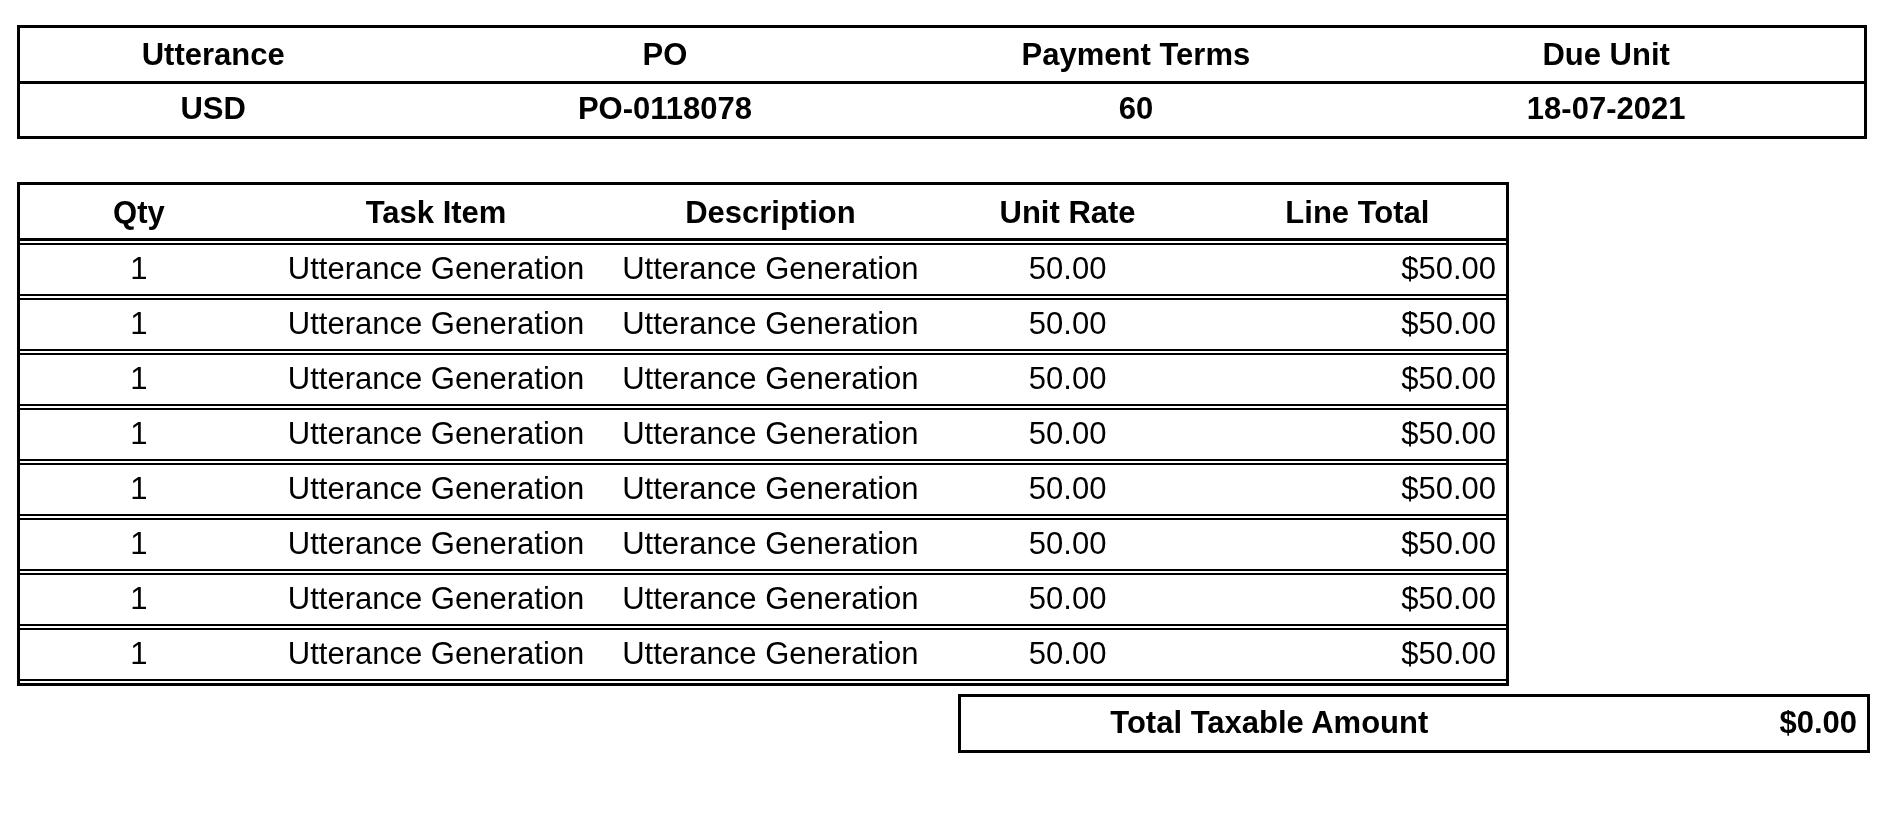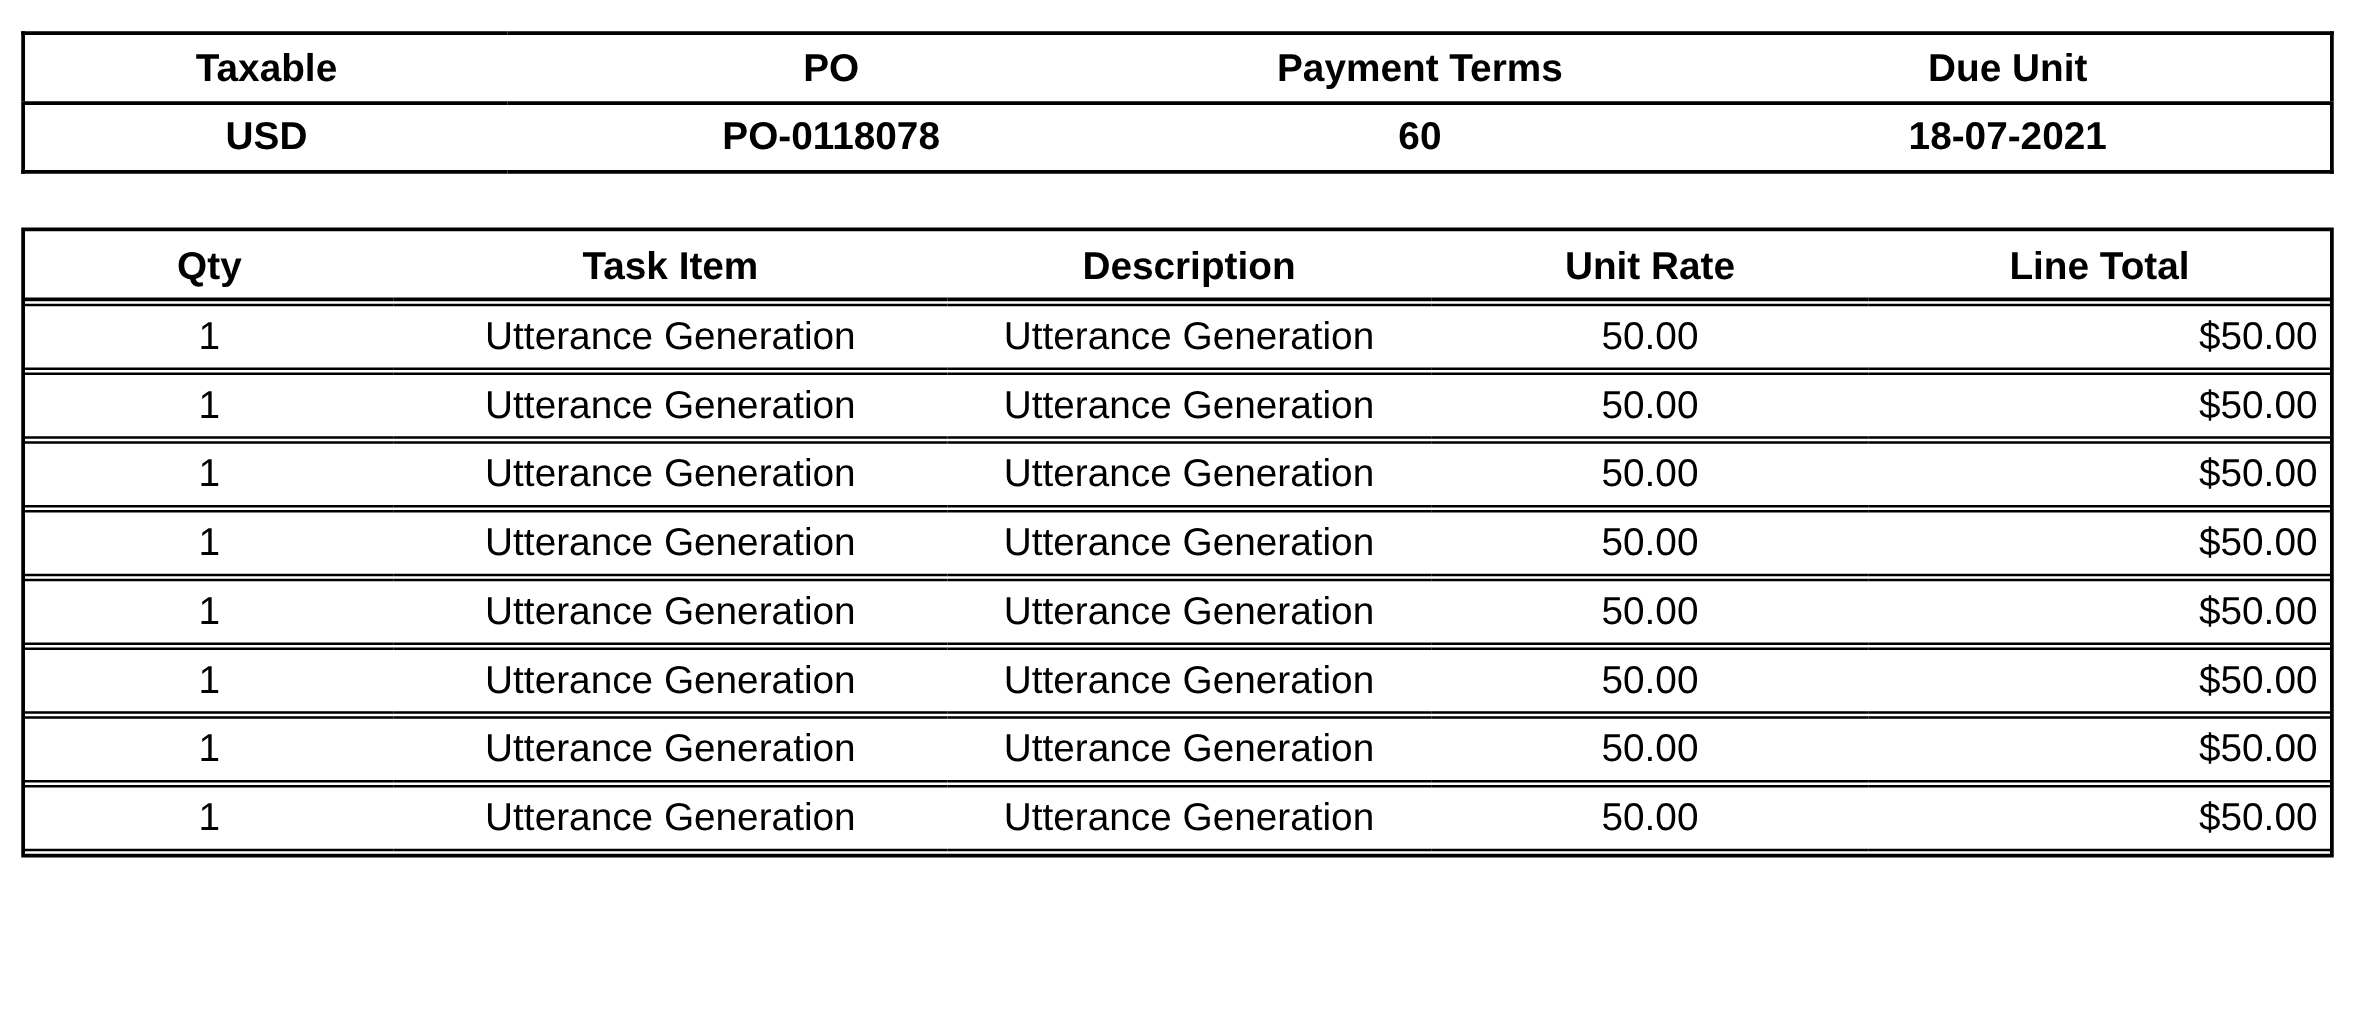--- a/index.html
+++ b/index.html
@@ -39,21 +39,21 @@
     font-weight: bold;
     text-align: center;
     padding: 7px 6px 9px 6px;
   }
 
   
   .items-table {
     position: absolute;
     left: 17px;
     top: 182px;
-    width: 1850px;
+    width: 1492px;
     border-collapse: separate;
     border-spacing: 0 2px;
     border: 3px solid #000;
   }
   .items-table th {
     font-size: 31px;
     font-weight: bold;
     text-align: center;
     padding: 8px 6px 7px 6px;
     border-bottom: 3px solid #000;
@@ -97,21 +97,21 @@
 
 <table class="info-table">
   <colgroup>
     <col style="width:21%">
       <col style="width:28%">
       <col style="width:23%">
       <col style="width:28%">
   </colgroup>
   <thead>
     <tr>
-      <th>Taxable</th>
+      <th>Utterance</th>
       <th>PO</th>
       <th>Payment Terms</th>
       <th>Due Unit</th>
     </tr>
   </thead>
   <tbody>
     <tr>
       <td>USD</td>
       <td>PO-0118078</td>
       <td>60</td>
@@ -205,15 +205,19 @@
     </tbody>
 </table>
 
 <table class="totals-table">
   <colgroup>
     <col style="width:68%">
       <col style="width:32%">
   </colgroup>
   <tbody>
 
+      <tr>
+        <td class="totals-label">Total Taxable Amount</td>
+        <td class="totals-value">$0.00</td>
+      </tr>
 
     </tbody>
 </table>
 
 </body></html>

